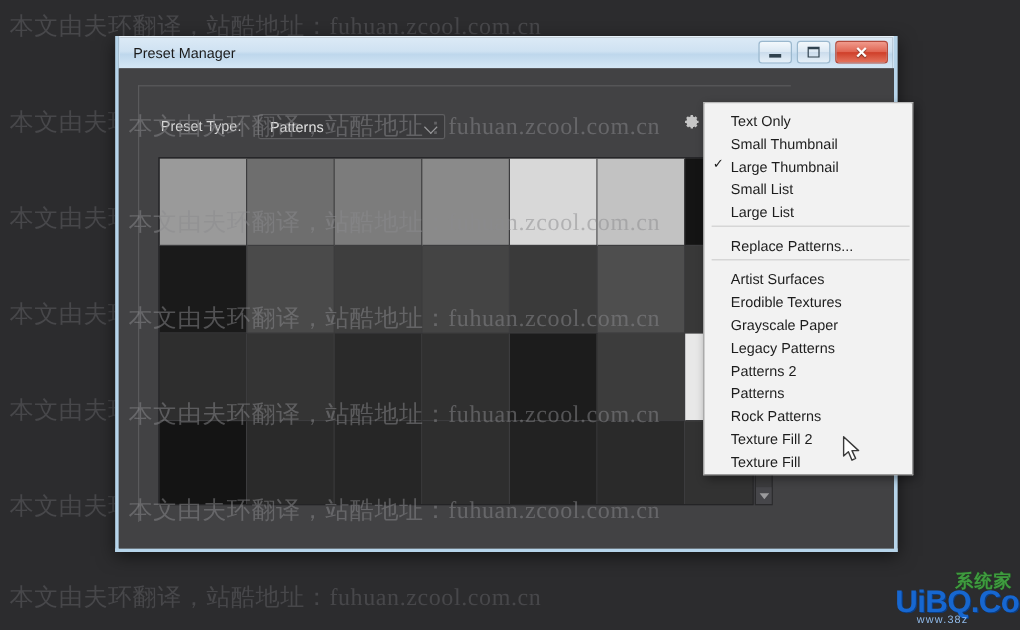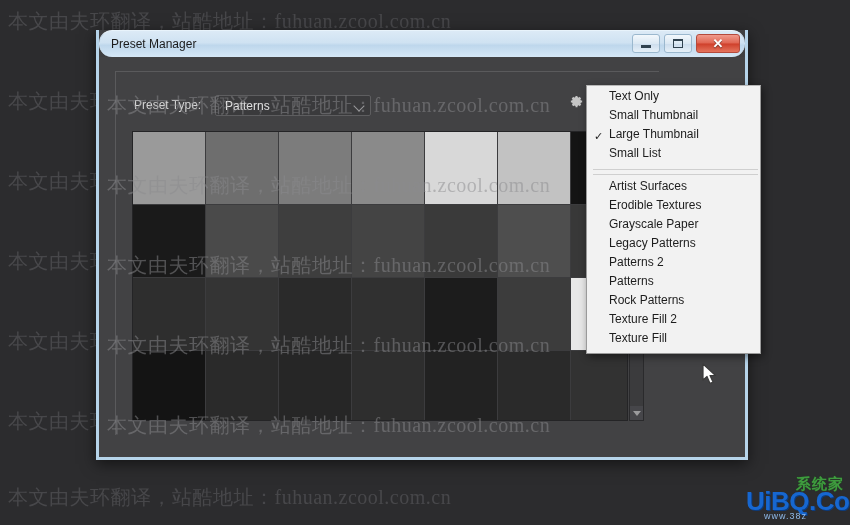--- a/index.html
+++ b/index.html
@@ -40,21 +40,20 @@
     box-shadow: 0 4px 14px rgba(0,0,0,.55);
   }
   .titlebar {
     height: 27px;
     background: linear-gradient(to bottom, #dceaf6 0%, #cfe2f2 45%, #bed7ec 55%, #d5e7f6 100%);
     border-top: 1px solid #e8f3fb;
     border-left: 1px solid #cfe2f2;
     border-right: 1px solid #cfe2f2;
     display: flex; align-items: center;
     position: relative;
-    border-radius: 13px;
   }
   .title-text {
     margin-left: 11px;
     font-size: 12px;
     color: #1b1b1b;
     font-family: "Liberation Sans", sans-serif;
   }
   .win-buttons {
     position: absolute; right: 4px; top: 3px;
     display: flex; gap: 4px;
@@ -176,21 +175,21 @@
     width: 175px;
     background: #f2f2f2;
     border: 1px solid #9a9a9a;
     border-top-color: #b8b8b8;
     box-shadow: 2px 3px 8px rgba(0,0,0,.45);
     padding: 3px 0;
     z-index: 40;
   }
   .menu-item {
     height: 19px;
-    display: flex; align-items: flex-start;
+    display: flex; align-items: flex-end;
     font-size: 12px; color: #1d1d1d;
     padding-left: 22px;
     position: relative;
     font-family: "Liberation Sans", sans-serif;
   }
   .menu-item.selected { background: #3399ff; color: #fff; }
   .menu-item .check {
     position: absolute; left: 7px; top: 3px;
     font-size: 11px; color: #1d1d1d;
   }
@@ -345,21 +344,27 @@
       <div class="menu-item">
         <span>Small Thumbnail</span>
       </div>
       <div class="menu-item">
         <span class="check">✓</span>
         <span>Large Thumbnail</span>
       </div>
       <div class="menu-item">
         <span>Small List</span>
       </div>
+      <div class="menu-item">
+        <span>Large List</span>
+      </div>
       <div class="menu-sep"></div>
+      <div class="menu-item">
+        <span>Replace Patterns...</span>
+      </div>
       <div class="menu-sep"></div>
       <div class="menu-item">
         <span>Artist Surfaces</span>
       </div>
       <div class="menu-item">
         <span>Erodible Textures</span>
       </div>
       <div class="menu-item">
         <span>Grayscale Paper</span>
       </div>

